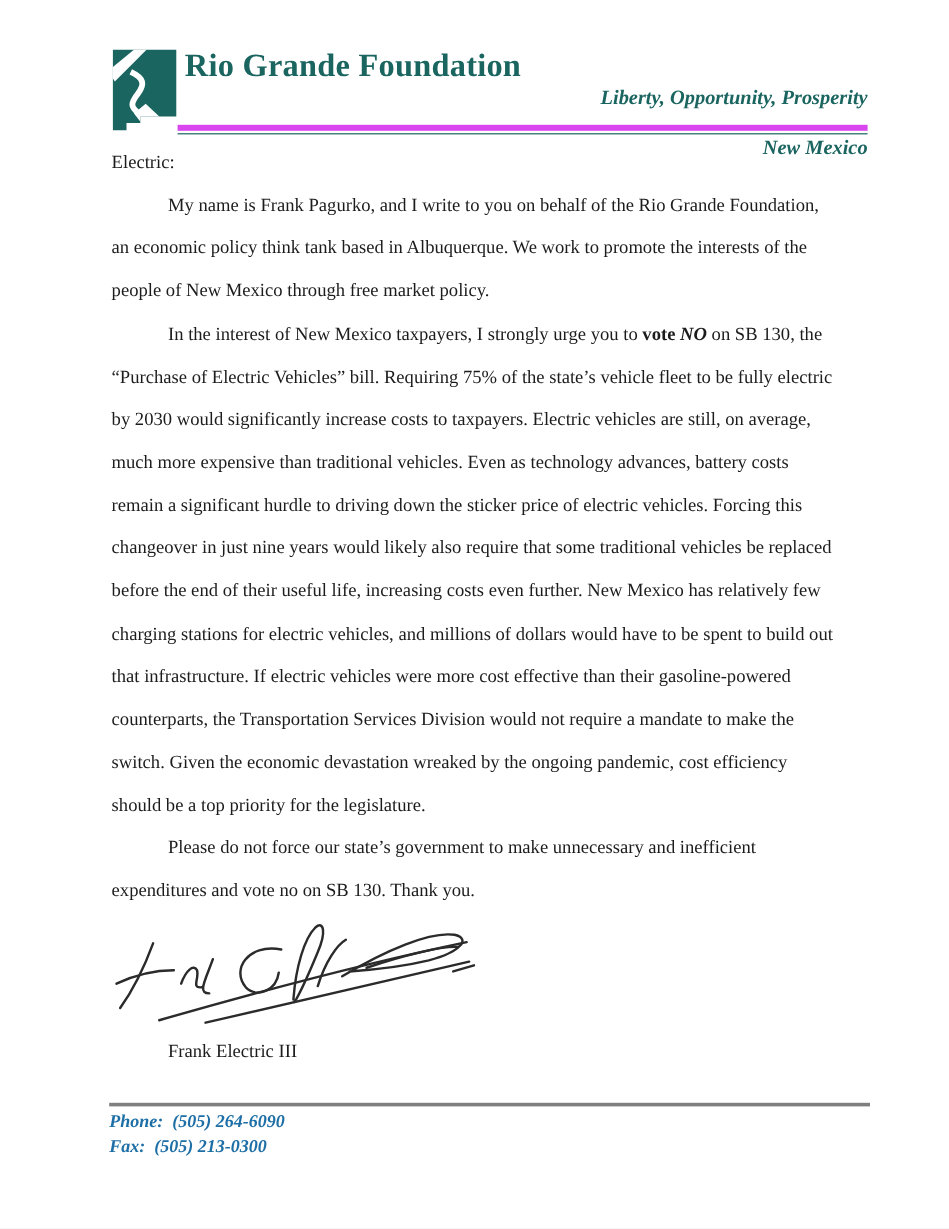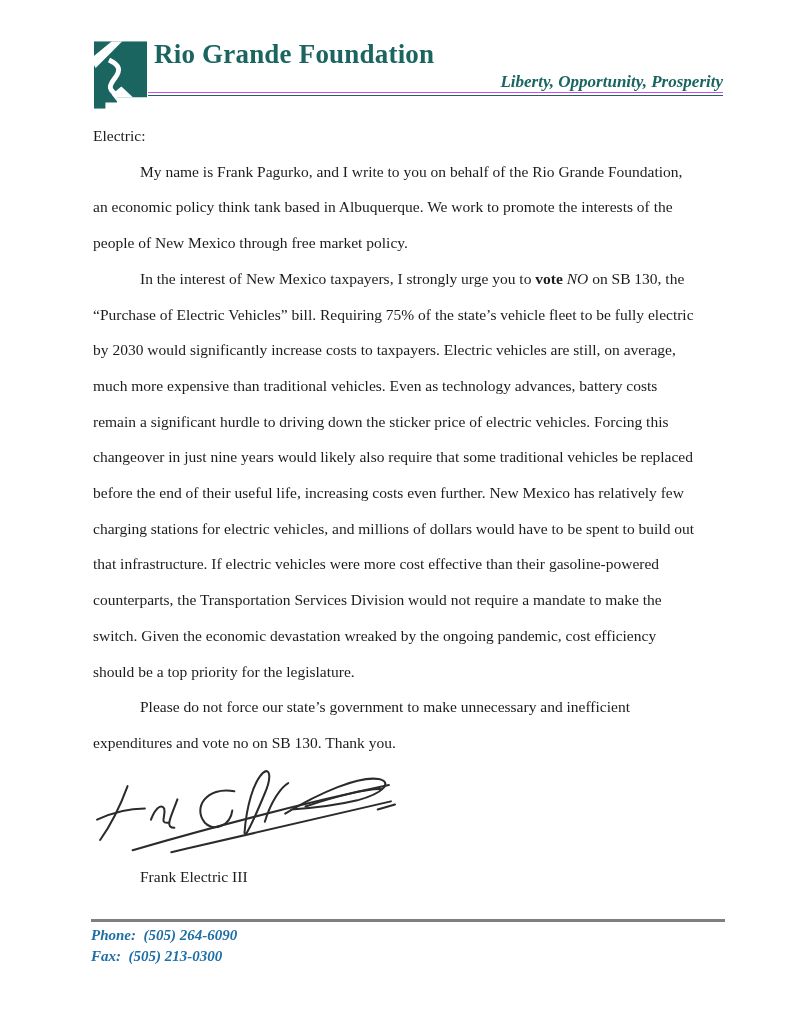--- a/index.html
+++ b/index.html
@@ -19,38 +19,38 @@
     display:flex; align-items:flex-start;
   }
   .logo { width:55px; height:76px; flex:0 0 55px; display:block; }
   .head-right { flex:1; min-width:0; }
   .org-name {
     font-size:27px; font-weight:bold; color:#1b6560;
     line-height:34px; padding-left:6px; letter-spacing:0.2px;
   }
   .tagline {
     font-size:17px; font-weight:bold; font-style:italic; color:#1b6560;
-    text-align:right; line-height:21px; padding-bottom:0;
-    border-bottom:1px solid #d946ef;
+    text-align:right; line-height:21px; padding-bottom:12px;
+    border-bottom:5px solid #d946ef;
   }
   .rule2 { height:2px; border-bottom:1px solid #1b6560; }
   .region {
     font-size:17px; font-weight:bold; font-style:italic; color:#1b6560;
     text-align:right; line-height:20px; padding-top:1px;
   }
 
   
   .letter-body {
     position:absolute; top:118px; left:93px; width:607px;
     font-size:15.5px; line-height:35.7px;
   }
   .letter-body p { margin:0; }
   .letter-body p.para { text-indent:47px; }
   .bold { font-weight:bold; }
-  .bold-italic { font-weight:normal; font-style:italic; }
+  .bold-italic { font-weight:bold; font-style:italic; }
 
   
   .signature { position:absolute; left:92px; top:760px; width:305px; height:98px; }
   .signer-name {
     position:absolute; left:140px; top:866px;
     font-size:15.5px; line-height:22px;
   }
 
   
   .page-footer { position:absolute; left:91px; right:66px; top:919px; }
@@ -78,20 +78,21 @@
         <rect x="0" y="0" width="62" height="78" fill="#1b6560"></rect>
         <path d="M-3,21 L26,-3 L37,-3 L3,31 Z" fill="#ffffff"></path>
         <path d="M18,22 C31,28 31,34 25,42 C18,51 17,55 26,61" fill="none" stroke="#ffffff" stroke-width="5.5"></path>
         <path d="M21,61 L32,52 L62,80 L36,80 Z" fill="#ffffff"></path>
       </g>
     </svg>
     <div class="head-right">
       <div class="org-name">Rio Grande Foundation</div>
       <div class="tagline">Liberty, Opportunity, Prosperity</div>
       <div class="rule2"></div>
+      <div class="region">New Mexico</div>
     </div>
   </header>
 
   <main class="letter-body">
     <p class="salutation">Electric:</p>
 
   <p class="para"><span>My name is Frank Pagurko, and I write to you on behalf of the Rio Grande Foundation, an economic policy think tank based in Albuquerque. We work to promote the interests of the people of New Mexico through free market policy.</span></p>
       <p class="para"><span>In the interest of New Mexico taxpayers, I strongly urge you to </span><span class="bold">vote </span><span class="bold-italic">NO</span><span> on SB 130, the “Purchase of Electric Vehicles” bill. Requiring 75% of the state’s vehicle fleet to be fully electric by 2030 would significantly increase costs to taxpayers. Electric vehicles are still, on average, much more expensive than traditional vehicles. Even as technology advances, battery costs remain a significant hurdle to driving down the sticker price of electric vehicles. Forcing this changeover in just nine years would likely also require that some traditional vehicles be replaced before the end of their useful life, increasing costs even further. New Mexico has relatively few charging stations for electric vehicles, and millions of dollars would have to be spent to build out that infrastructure. If electric vehicles were more cost effective than their gasoline-powered counterparts, the Transportation Services Division would not require a mandate to make the switch. Given the economic devastation wreaked by the ongoing pandemic, cost efficiency should be a top priority for the legislature.</span></p>
       <p class="para"><span>Please do not force our state’s government to make unnecessary and inefficient expenditures and vote no on SB 130. Thank you.</span></p>
     </main>

